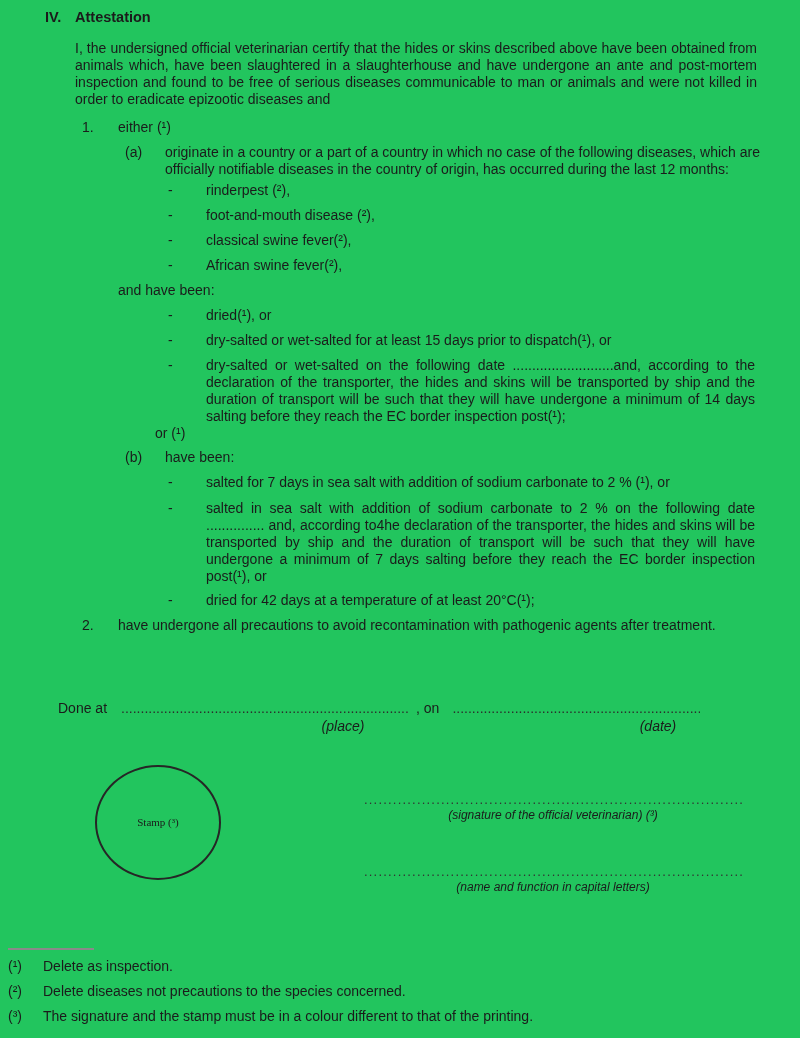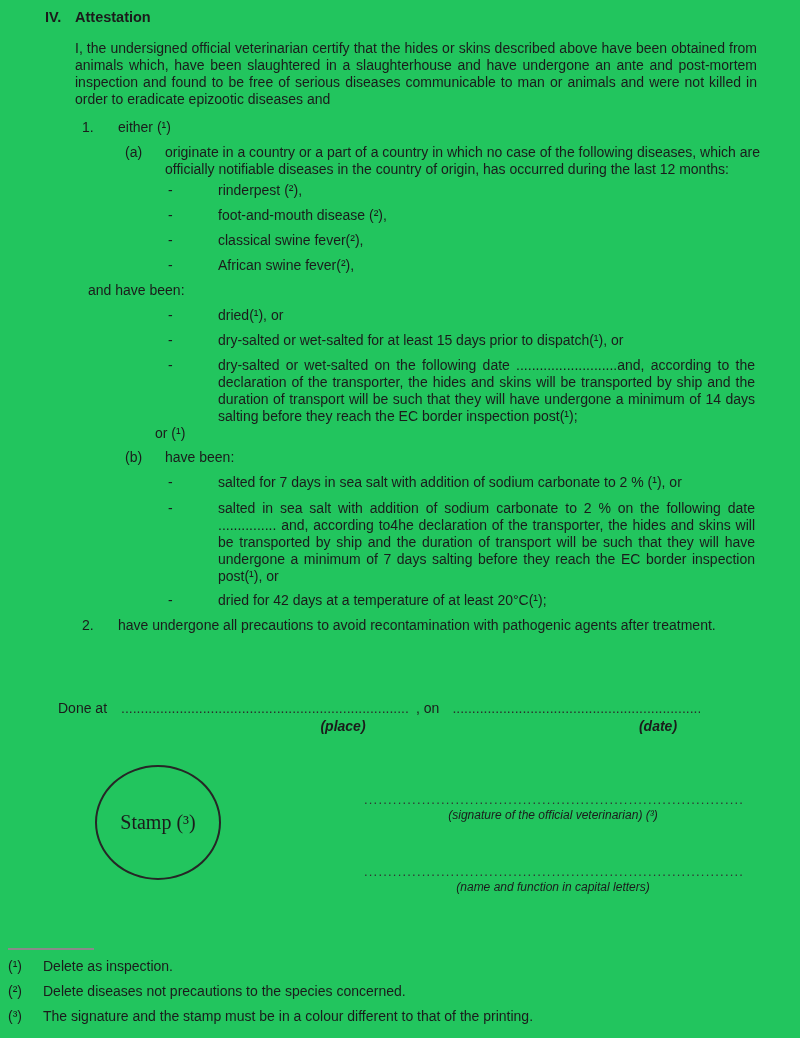--- a/index.html
+++ b/index.html
@@ -17,44 +17,44 @@
   .h-num{display:inline-block;width:30px;}
   .intro{margin:14px 43px 0 75px;}
   .row{display:flex;align-items:flex-start;}
   .item-row{margin-left:82px;margin-right:45px;}
   .num-col{flex:0 0 36px;}
   .sub-row{margin-left:125px;margin-right:40px;}
   .sub-col{flex:0 0 40px;}
   .sub-text{flex:1;}
   .bullet{margin-left:168px;margin-right:45px;}
   .dash-col{flex:0 0 38px;}
-  .b-text{flex:1;margin-left:12px;}
-  .interject{margin-left:88px;margin-right:45px;}
+  .b-text{flex:1;}
+  .interject{margin-left:118px;margin-right:45px;}
   .or-row{margin-left:155px;}
   .mt0{margin-top:0;} .mt4{margin-top:4px;} .mt7{margin-top:7px;}
   .mt8{margin-top:8px;} .mt9{margin-top:9px;} .mt11{margin-top:11px;}
   
   .done-row{
     position:absolute;top:700px;left:58px;right:100px;
     display:flex;align-items:baseline;white-space:nowrap;gap:8px;
   }
   .dotfill{overflow:hidden;white-space:nowrap;color:#2c2c2c;}
   .f1{width:287px;margin-left:6px;}
   .f2{flex:1;margin-left:5px;}
-  .labels-row{position:absolute;top:718px;left:0;width:100%;height:17px;font-weight:bold;}
+  .labels-row{position:absolute;top:718px;left:0;width:100%;height:17px;}
   .place-lab{position:absolute;left:288px;width:110px;text-align:center;font-style:italic;}
   .date-lab{position:absolute;left:608px;width:100px;text-align:center;font-style:italic;}
   
   .bottom{position:absolute;top:735px;left:0;right:0;height:211px;}
   .stamp-circle{
     position:absolute;left:95px;top:30px;width:122px;height:111px;
     border:2px solid #262626;border-radius:50%;
     display:flex;align-items:center;justify-content:center;
   }
-  .stamp-label{font-family:"Liberation Serif",serif;font-size:20px;}
+  .stamp-label{font-family:"Liberation Serif",serif;font-size:11px;}
   .sig-block{position:absolute;left:364px;top:60px;width:378px;text-align:center;}
   .name-block{position:absolute;left:364px;top:132px;width:378px;text-align:center;}
   .line-dots{
     height:9px;line-height:9px;overflow:hidden;white-space:nowrap;
     font-size:13px;letter-spacing:1.2px;color:#333;text-align:left;
   }
   .line-label{font-style:italic;margin-top:3px;font-size:12px;}
   
   .footnotes{position:absolute;top:946px;left:8px;right:30px;}
   .fn-rule{width:86px;border-top:2px solid #8a8a8a;margin-top:2px;}

